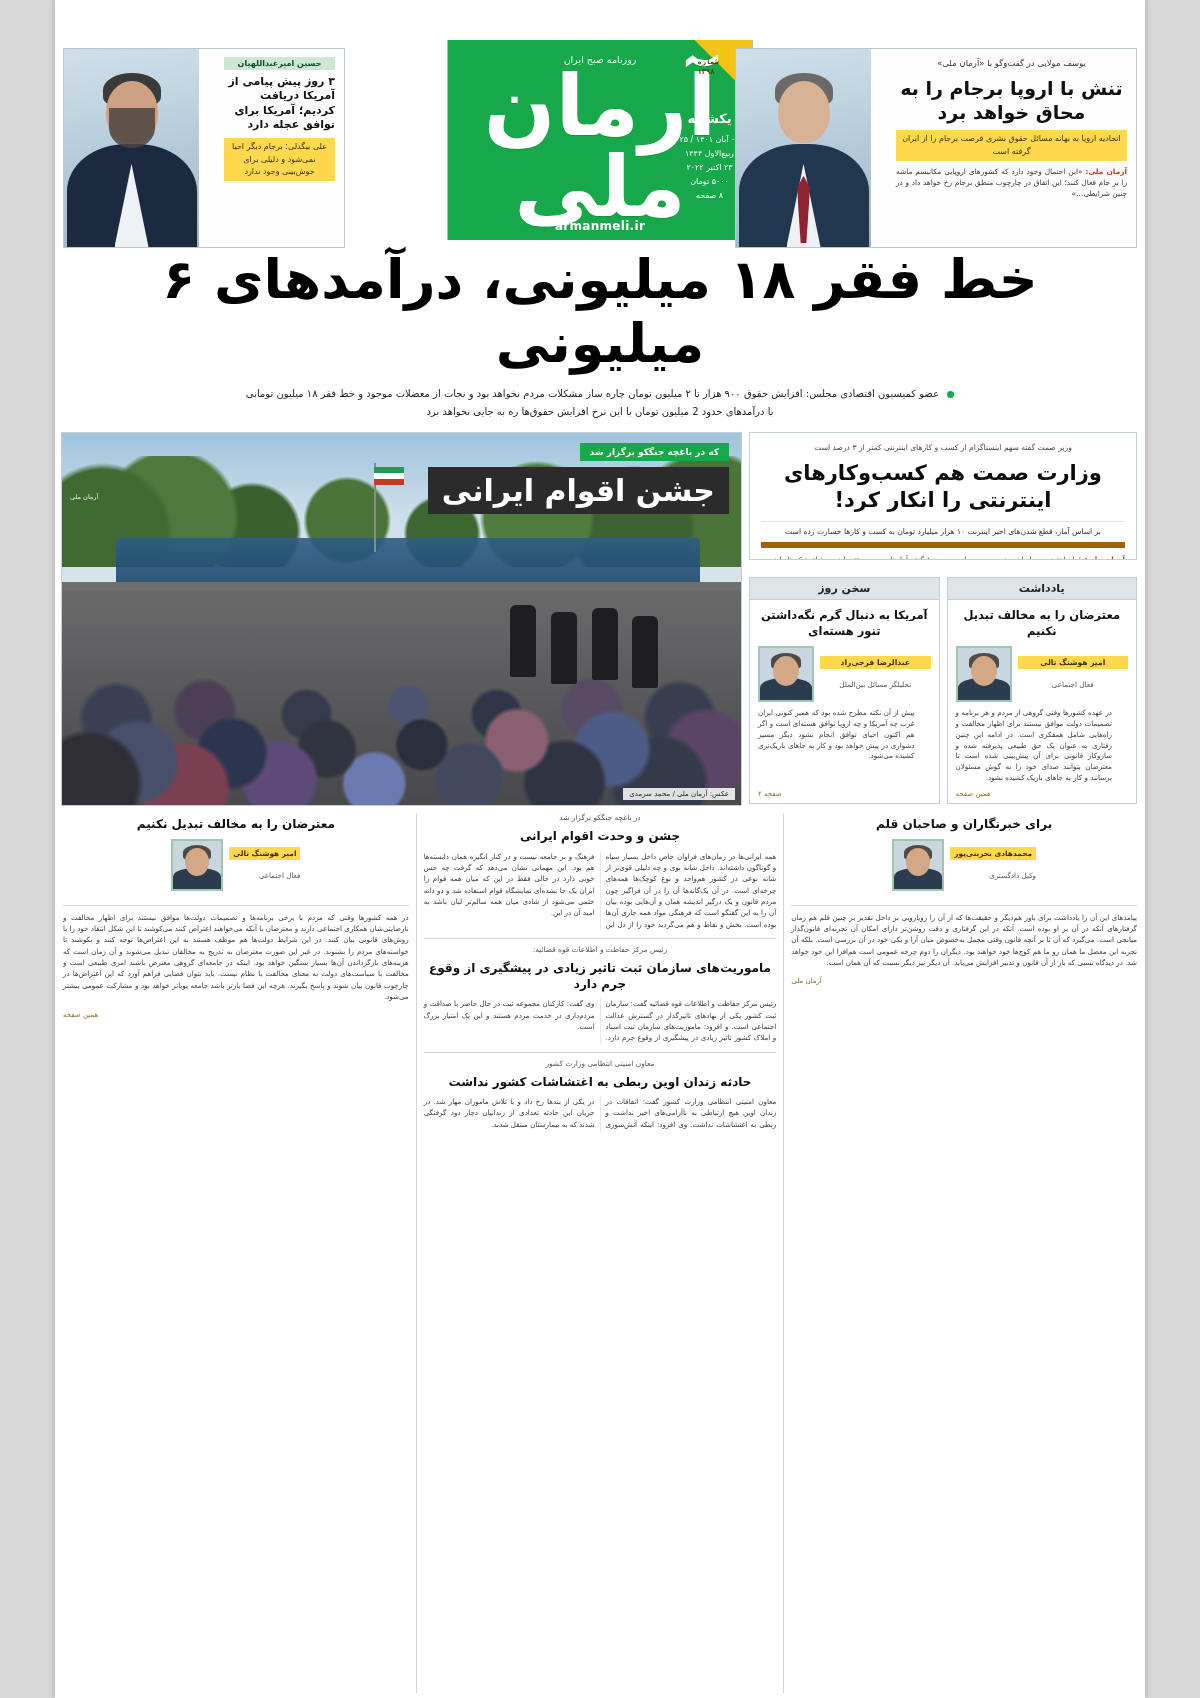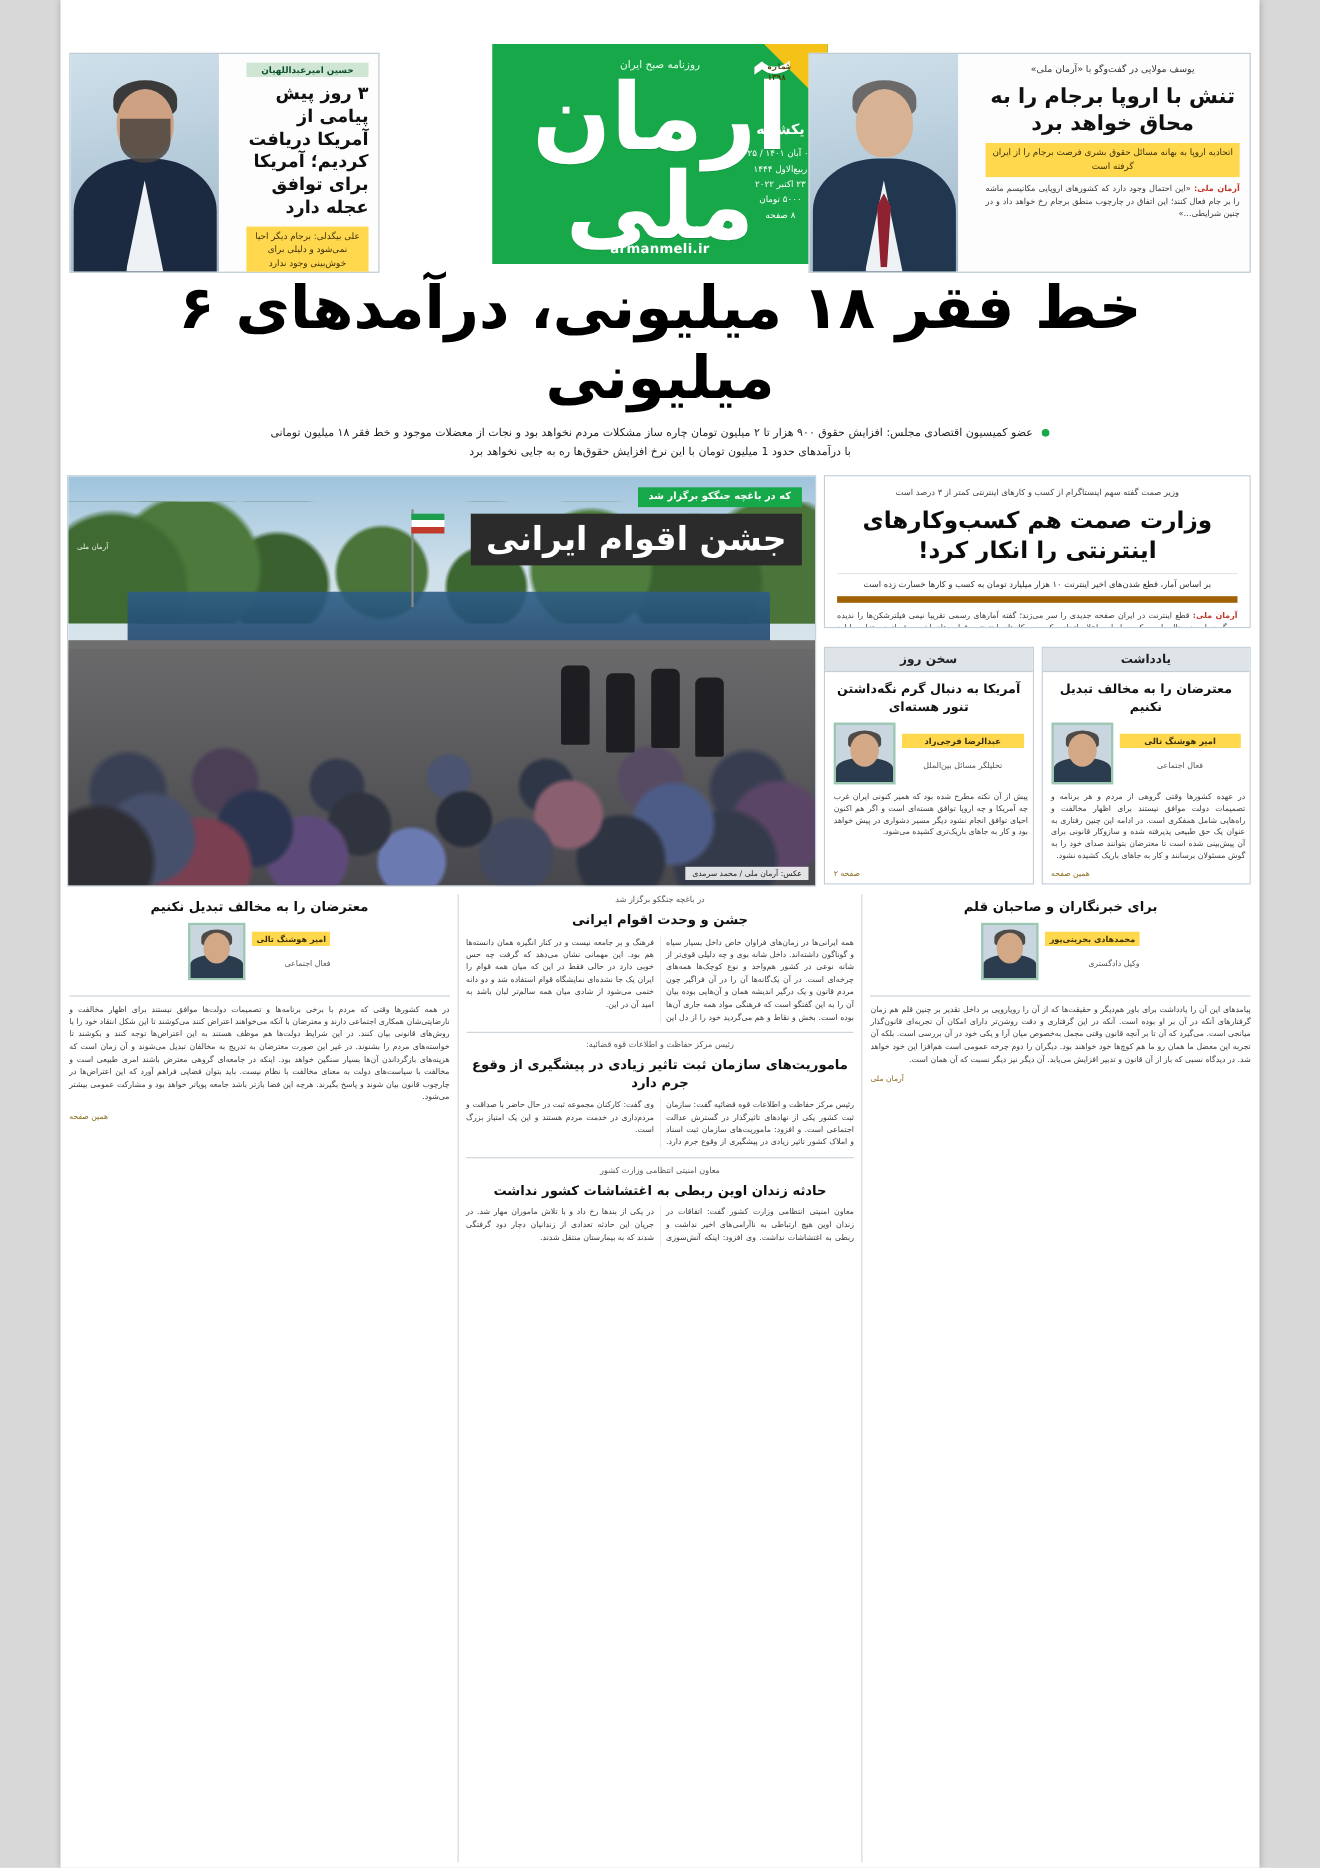--- a/index.html
+++ b/index.html
@@ -70,21 +70,21 @@
     margin:0 0 6px 0;letter-spacing:.2px;
   }
   .kicker-green{
     display:block;background:#cfe6d4;color:#0d4f2b;font-size:8px;
     text-align:center;padding:2px 4px;margin:0 0 5px 0;font-weight:bold;
   }
   .topbox h2{
     margin:0 0 6px 0;font-size:19px;line-height:1.28;font-weight:bold;
     color:#101010;text-align:center;letter-spacing:-.3px;
   }
-  .topbox.right h2{font-size:16px;line-height:1.3;text-align:right;}
+  .topbox.right h2{font-size:11px;line-height:1.3;text-align:right;}
   .hl-yellow{
     background:#ffd84d;font-size:8px;line-height:1.55;color:#3a2f05;
     padding:3px 5px;text-align:center;margin:0 0 5px 0;
   }
   .minibody{font-size:7.4px;line-height:1.5;color:#3a3a3a;text-align:justify;}
   .minibody .lead{color:#c0392b;font-weight:bold;}
 
   
   .masthead{
     position:absolute;left:50%;top:40px;transform:translateX(-50%);
@@ -184,21 +184,21 @@
     width:52px;height:42%;border-radius:44% 44% 0 0;background:#2b3c4f;
   }
   .author .meta{flex:1;text-align:center;}
   .author .nm{
     background:#ffd84d;font-size:7.6px;font-weight:bold;color:#3a2f05;
     padding:2px 3px;display:block;margin-bottom:3px;
   }
   .author .role{font-size:7.2px;color:#555;}
   .col-body{
     font-size:7.1px;line-height:1.55;color:#3c3c3c;text-align:justify;
-    padding:0 4px 6px 8px;flex:1;
+    padding:0 24px 6px 8px;flex:1;
   }
   .col-sig{font-size:7px;color:#8a6d1f;text-align:left;padding:0 8px 5px 8px;}
 
   
   .photo{position:relative;width:100%;height:100%;overflow:hidden;border:1px solid #c3ced6;}
   .ph-sky{position:absolute;inset:0 0 58% 0;background:linear-gradient(180deg,#9fc4dd 0%,#cfe0ea 55%,#d8e4ea 100%);}
   .ph-trees{
     position:absolute;left:0;right:0;top:6%;height:30%;
     background:
       radial-gradient(circle at 6% 70%, #3f6b33 0 10%, transparent 11%),
@@ -370,21 +370,21 @@
           <div class="head"></div>
           <div class="beard"></div>
       </div>
     </div>
   </div>
 
   <h1 class="main-head">خط فقر ۱۸ میلیونی، درآمدهای ۶ میلیونی</h1>
   <div class="main-sub">
     <span class="greendot"></span>
     <span>عضو کمیسیون اقتصادی مجلس: افزایش حقوق ۹۰۰ هزار تا ۲ میلیون تومان چاره ساز مشکلات مردم نخواهد بود و نجات از معضلات موجود و خط فقر ۱۸ میلیون تومانی</span><br>
-    <span>با درآمدهای حدود 1 میلیون تومان با این نرخ افزایش حقوق‌ها ره به جایی نخواهد برد</span>
+    <span>با درآمدهای حدود 2 میلیون تومان با این نرخ افزایش حقوق‌ها ره به جایی نخواهد برد</span>
   </div>
 
   <div class="mid">
 
     <div class="mid-left">
 
       <div class="panel panel-pad">
         <div class="p-kicker">وزیر صمت گفته سهم اینستاگرام از کسب و کارهای اینترنتی کمتر از ۳ درصد است</div>
         <div class="p-head">وزارت صمت هم کسب‌وکارهای اینترنتی را انکار کرد!</div>
         <div class="p-strap">بر اساس آمار، قطع شدن‌های اخیر اینترنت ۱۰ هزار میلیارد تومان به کسب و کارها خسارت زده است</div>

